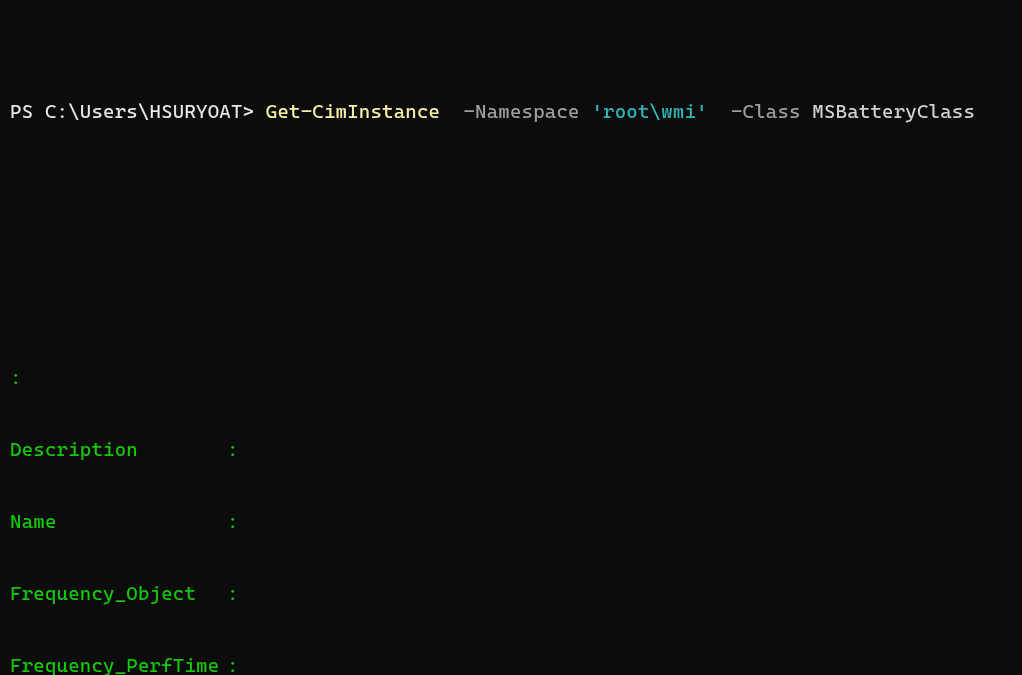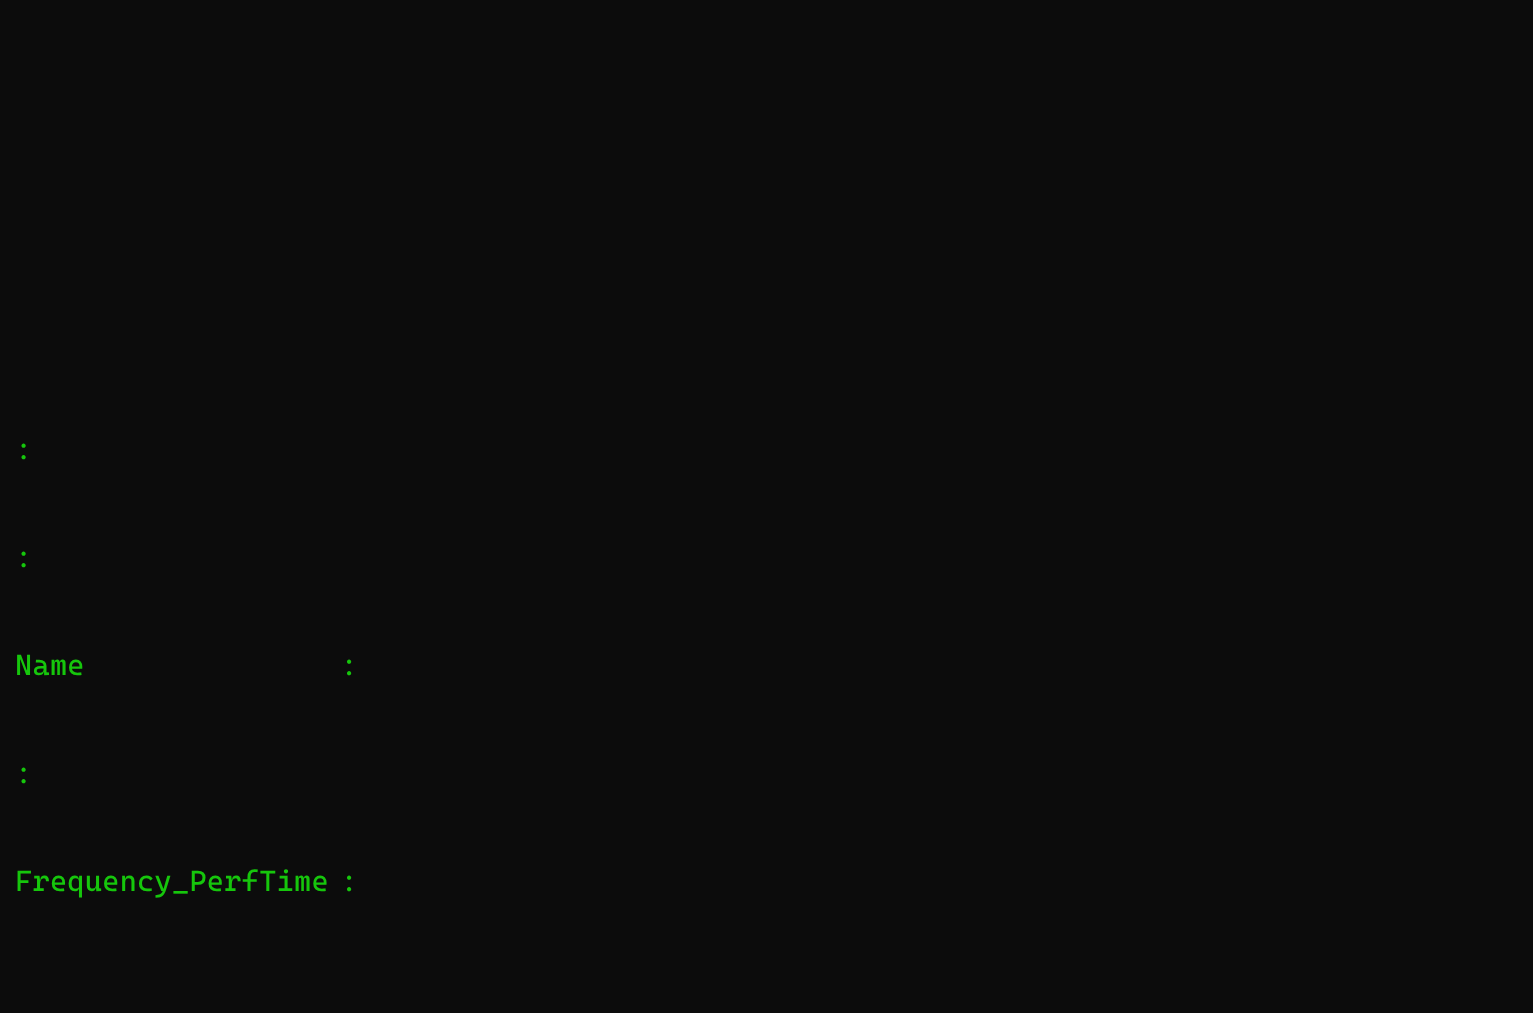--- a/index.html
+++ b/index.html
@@ -45,29 +45,30 @@
   }
   
   .block1 .key{ width:19ch; }
 </style>
 </head>
 <body>
 
 <div class="term">
 
   
+  <div class="prompt-line"><span class="prompt">PS </span><span class="prompt">C:\Users\HSURYOAT</span><span class="prompt">&gt;</span> <span class="cmd">Get-CimInstance</span>  <span class="param">-Namespace</span> <span class="str">'root\wmi'</span>  <span class="param">-Class</span> <span class="argclass">MSBatteryClass</span></div>
 
   <div class="spacer"></div>
 
   
   <div class="block1">
     <div class="row"><span class="sep">:</span> <span class="val"></span></div>
-    <div class="row"><span class="sep">:</span> <span class="val"></span></div>
+    <div class="row"><span class="key">Description</span><span class="sep">:</span> <span class="val"></span></div>
     <div class="row"><span class="key">Name</span><span class="sep">:</span> <span class="val"></span></div>
-    <div class="row"><span class="sep">:</span> <span class="val"></span></div>
+    <div class="row"><span class="key">Frequency_Object</span><span class="sep">:</span> <span class="val"></span></div>
     <div class="row"><span class="key">Frequency_PerfTime</span><span class="sep">:</span> <span class="val"></span></div>
     
     
     
     
     
     
     
     
     

